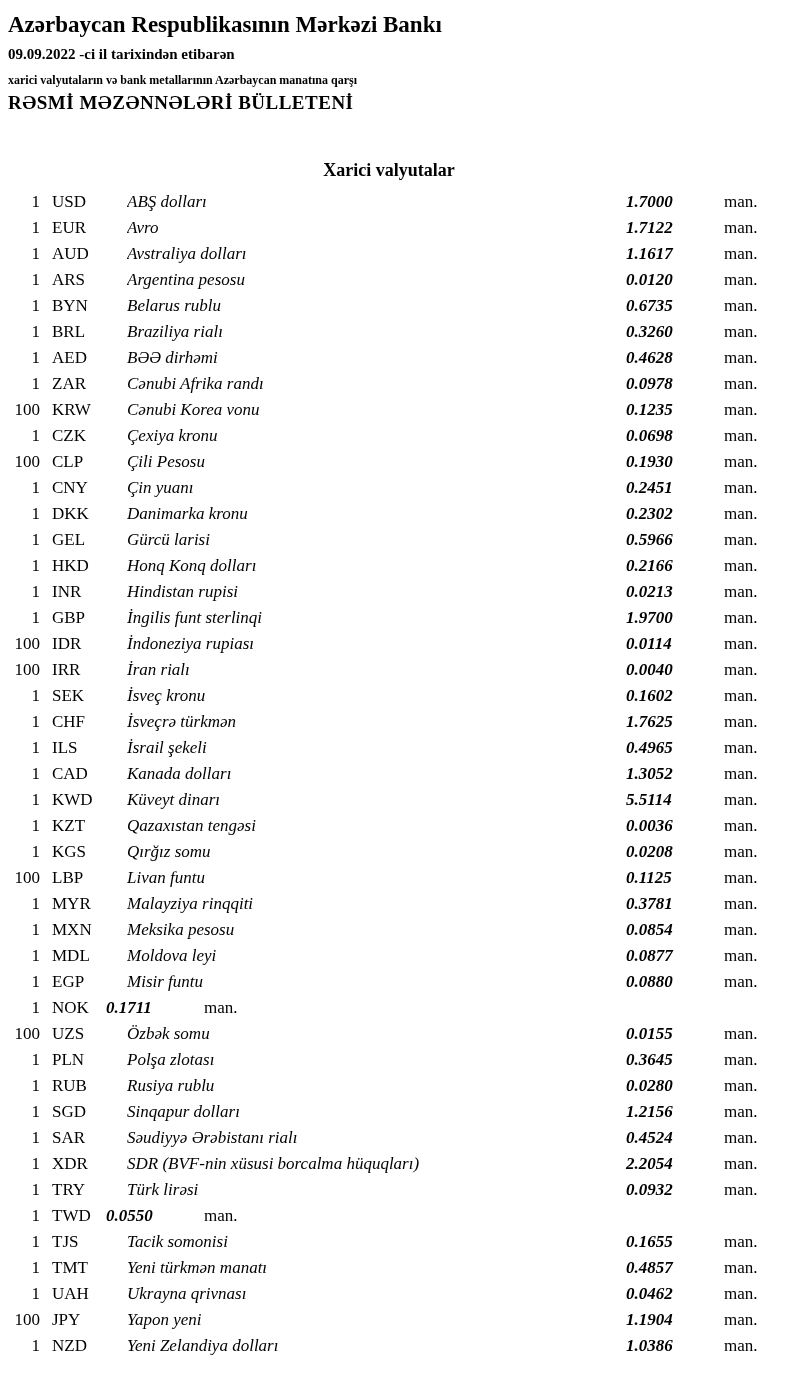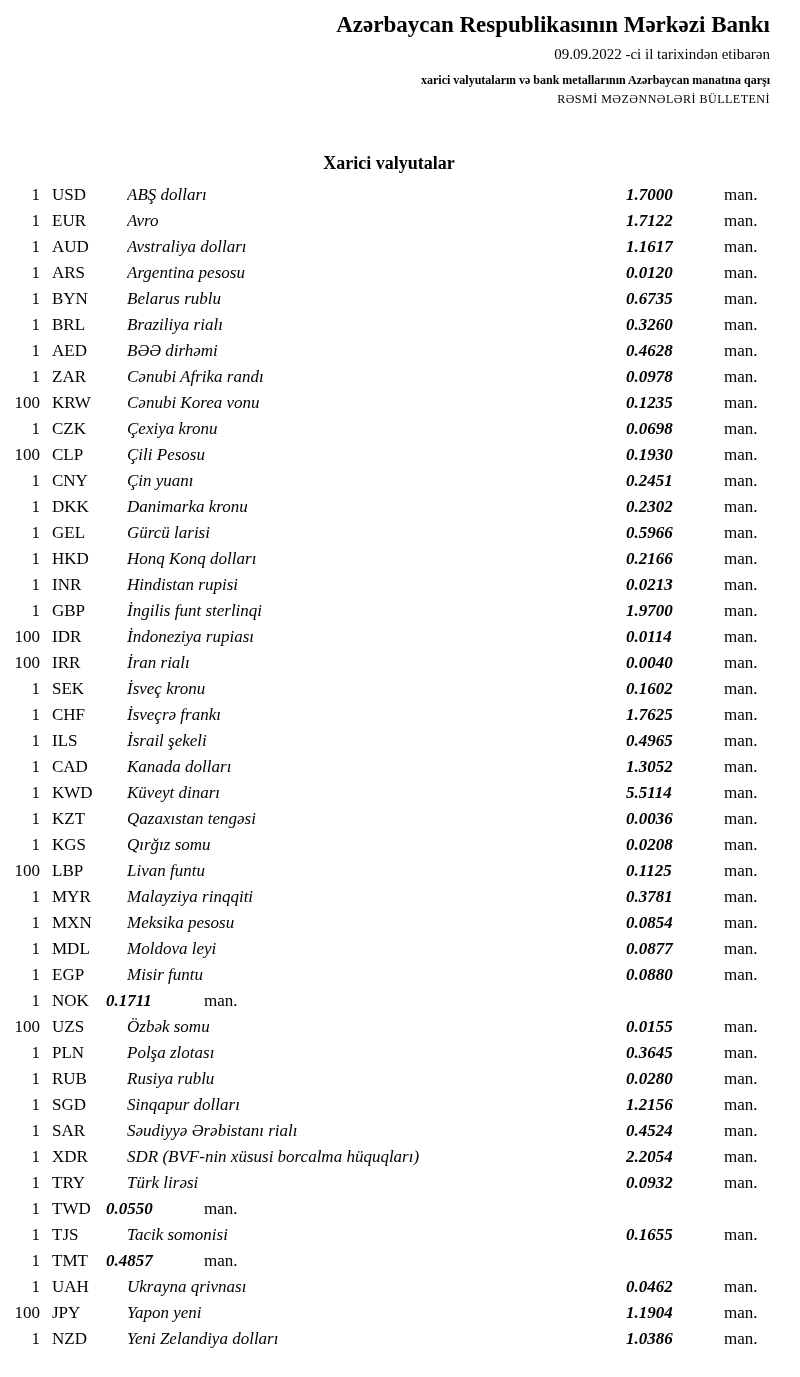--- a/index.html
+++ b/index.html
@@ -9,39 +9,39 @@
     color: #000000;
     font-family: "Liberation Serif", "DejaVu Serif", serif;
   }
   .page {
     width: 800px;
     height: 1377px;
     box-sizing: border-box;
     padding: 10px 30px 0 8px;
     overflow: hidden;
   }
-  .page-header { text-align: right; }
+  .page-header { text-align: left; }
   .page-title {
     font-size: 23px;
     font-weight: bold;
     margin: 2px 0 8px 0;
   }
   .date-line {
     font-size: 15px;
-    font-weight: normal;
+    font-weight: bold;
     margin-bottom: 10px;
   }
   .subtitle-line {
     font-size: 12px;
     font-weight: bold;
     margin-bottom: 4px;
   }
   .bulletin-title {
-    font-size: 12px;
-    font-weight: normal;
+    font-size: 19px;
+    font-weight: bold;
     letter-spacing: 0.5px;
   }
   .section-title {
     text-align: center;
     font-size: 18px;
     font-weight: bold;
     margin-top: 46px;
     margin-bottom: 8px;
   }
   .rates-table { width: 100%; }
@@ -253,21 +253,21 @@
     <span class="qty">1</span>
     <span class="code">SEK</span>
     <span class="name">İsveç kronu</span>
     <span class="rate">0.1602</span>
     <span class="unit">man.</span>
   </div>
 
   <div class="rate-row">
     <span class="qty">1</span>
     <span class="code">CHF</span>
-    <span class="name">İsveçrə frankı</span>
+    <span class="name">İsveçrə türkmən</span>
     <span class="rate">1.7625</span>
     <span class="unit">man.</span>
   </div>
 
   <div class="rate-row">
     <span class="qty">1</span>
     <span class="code">ILS</span>
     <span class="name">İsrail şekeli</span>
     <span class="rate">0.4965</span>
     <span class="unit">man.</span>
@@ -419,20 +419,21 @@
     <span class="qty">1</span>
     <span class="code">TJS</span>
     <span class="name">Tacik somonisi</span>
     <span class="rate">0.1655</span>
     <span class="unit">man.</span>
   </div>
 
   <div class="rate-row">
     <span class="qty">1</span>
     <span class="code">TMT</span>
+    <span class="name">Yeni türkmən manatı</span>
     <span class="rate">0.4857</span>
     <span class="unit">man.</span>
   </div>
 
   <div class="rate-row">
     <span class="qty">1</span>
     <span class="code">UAH</span>
     <span class="name">Ukrayna qrivnası</span>
     <span class="rate">0.0462</span>
     <span class="unit">man.</span>

